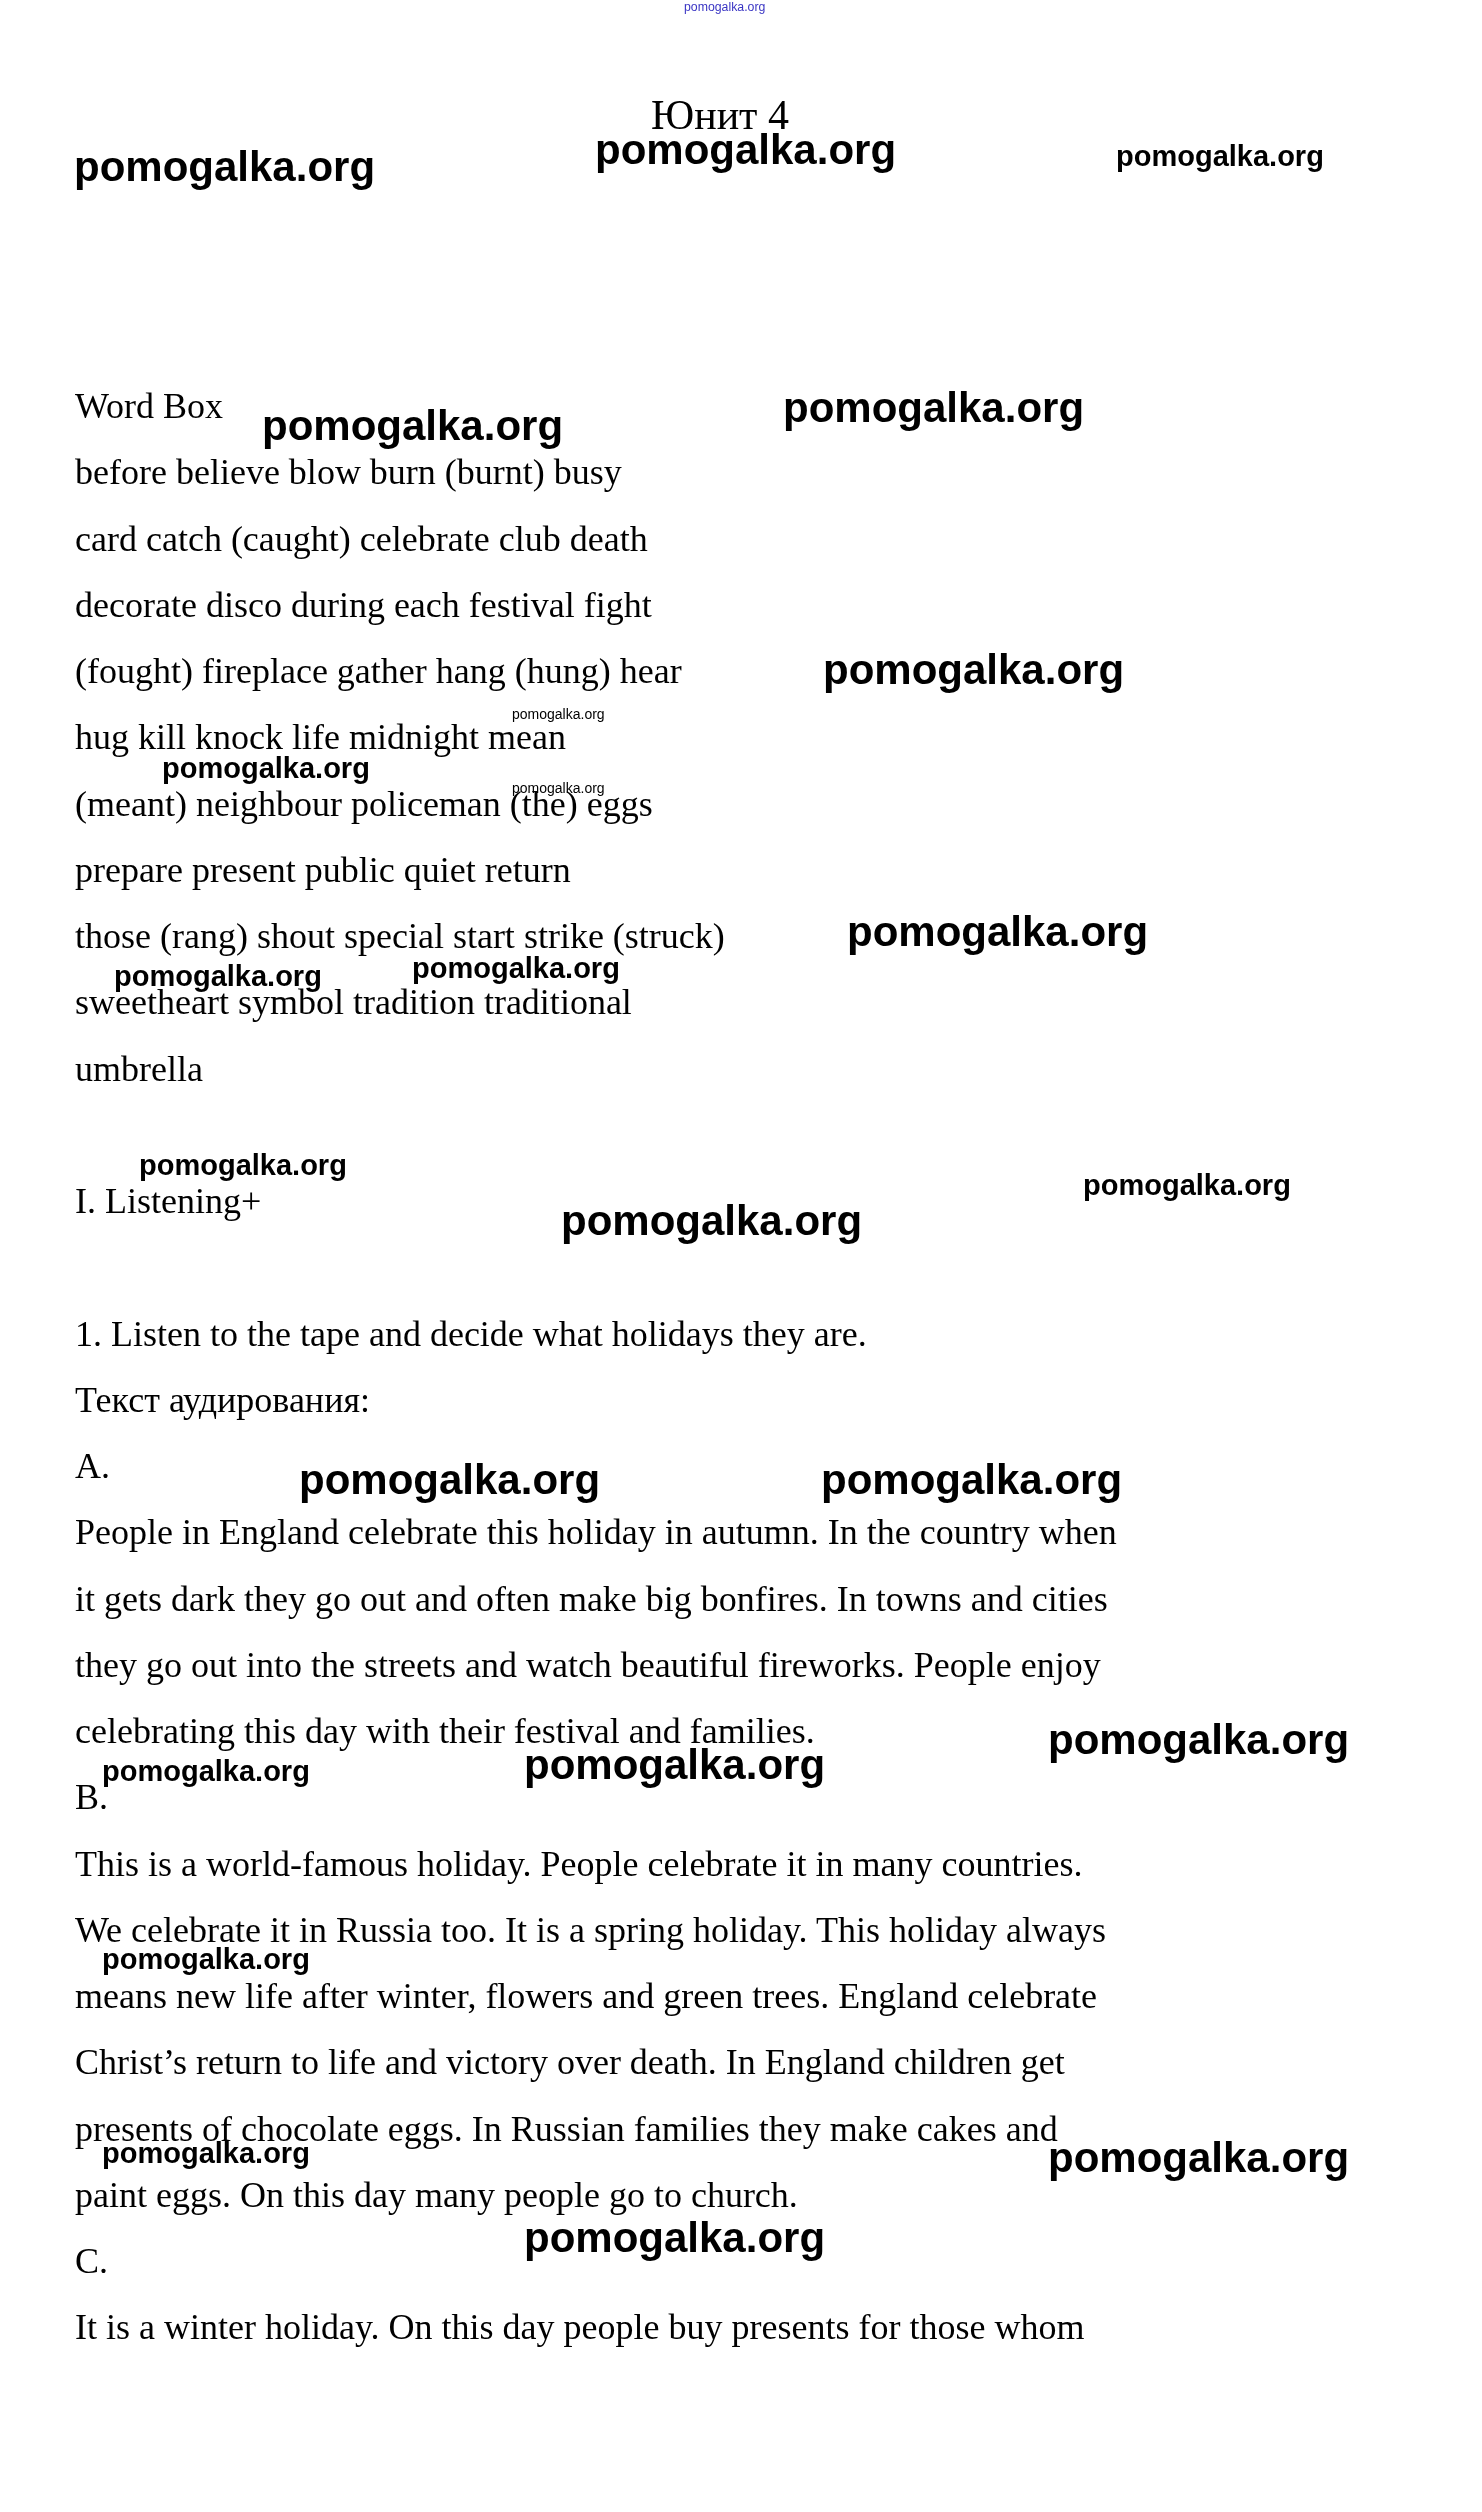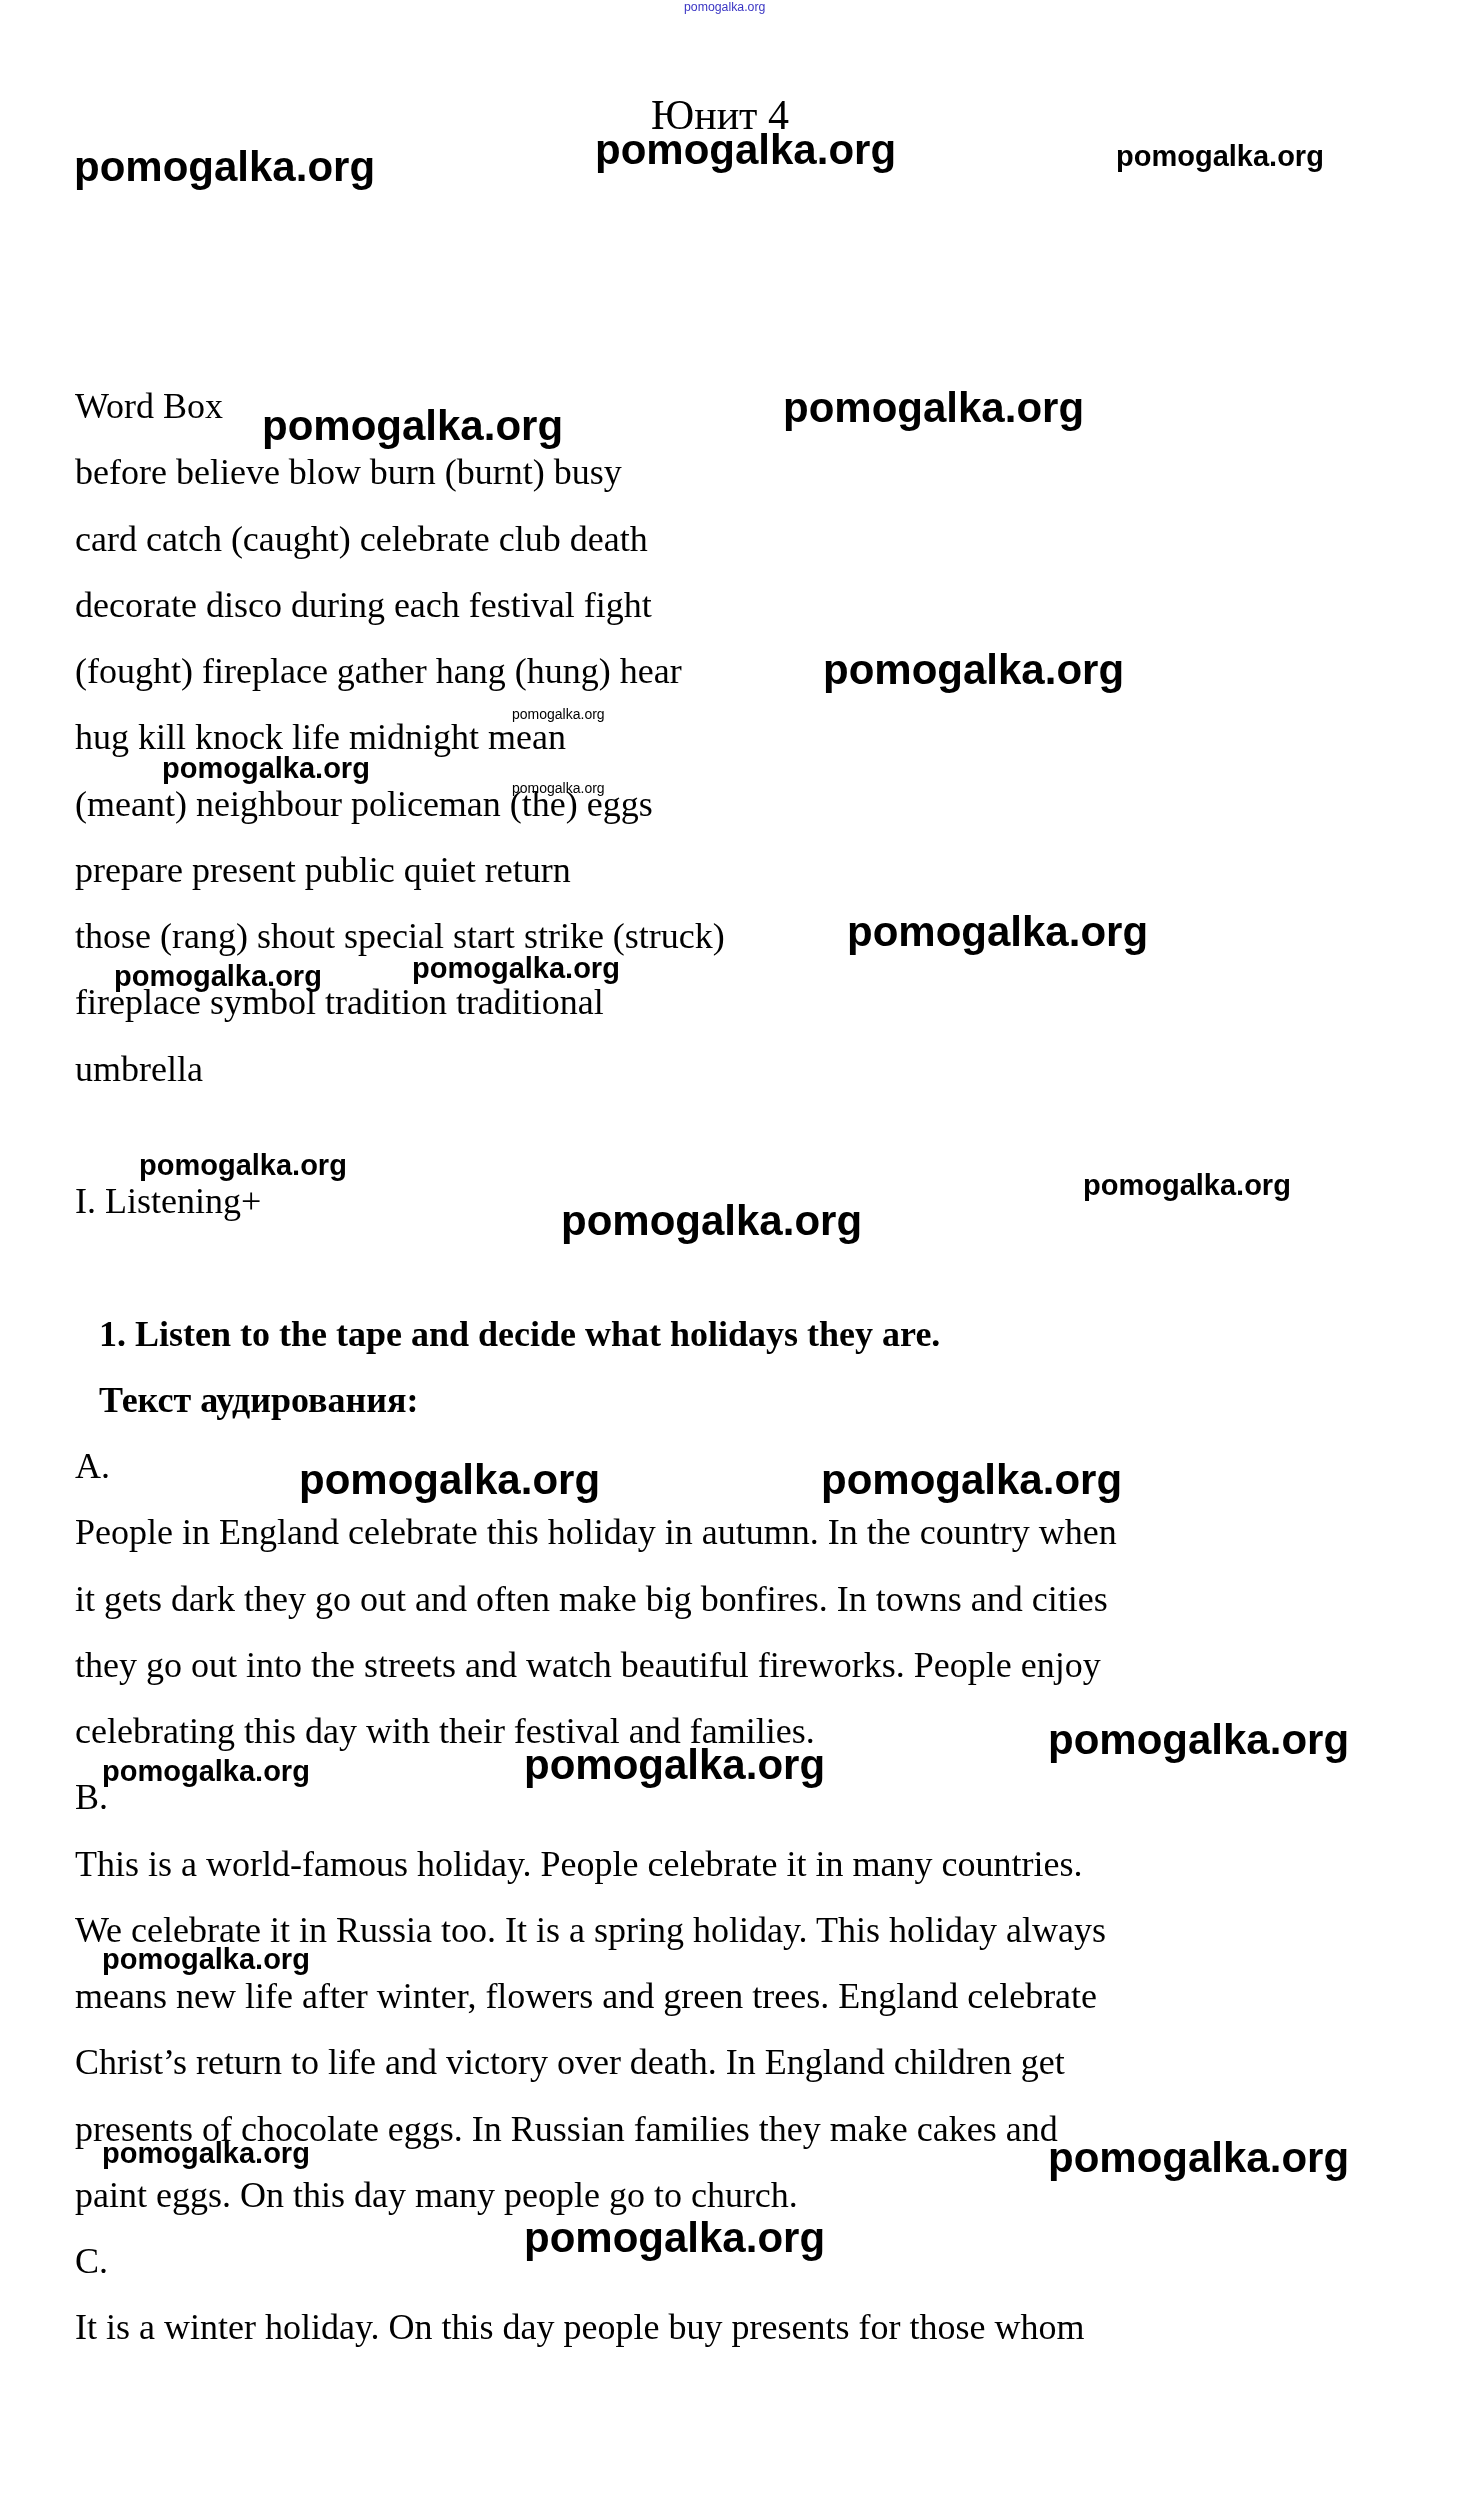--- a/index.html
+++ b/index.html
@@ -1,19 +1,19 @@
 <!DOCTYPE html>
 <html style="font-size:12.3px"><head>
 <meta charset="utf-8">
 <style>
   html, body { margin:0; padding:0; background:#ffffff; }
   body { width:1482px; height:2512px; position:relative; overflow:hidden; font-family:"Liberation Serif", serif; color:#000; }
   .ln { position:absolute; left:75px; font-size:36px; line-height:49px; white-space:nowrap; transform-origin:left top; }
   .title { position:absolute; left:651px; top:91px; font-size:42px; line-height:49px; }
-  .bold { font-weight:bold;margin-left:24px; }
+  .bold { font-weight:normal; }
   .wm { position:absolute; font-family:"Liberation Sans", sans-serif; font-weight:bold; color:#000; white-space:nowrap; letter-spacing:0px; }
   .wm-l { font-size:42px; }
   .wm-m { font-size:29px; }
   .wm-s { font-size:14px; font-weight:normal; }
   .wm-top { position:absolute; left:684px; top:0px; font-family:"Liberation Sans", sans-serif; font-size:12.3px; color:#3b36c4; }
 </style>
 </head>
 <body>
 
 <div class="wm-top">pomogalka.org</div>
@@ -46,21 +46,21 @@
 
 <div class="ln" style="top:382px">Word Box</div>
 <div class="ln" style="top:448px">before believe blow burn (burnt) busy</div>
 <div class="ln" style="top:515px">card catch (caught) celebrate club death</div>
 <div class="ln" style="top:581px">decorate disco during each festival fight</div>
 <div class="ln" style="top:647px">(fought) fireplace gather hang (hung) hear</div>
 <div class="ln" style="top:713px">hug kill knock life midnight mean</div>
 <div class="ln" style="top:780px">(meant) neighbour policeman (the) eggs</div>
 <div class="ln" style="top:846px">prepare present public quiet return</div>
 <div class="ln" style="top:912px">those (rang) shout special start strike (struck)</div>
-<div class="ln" style="top:978px">fireplace symbol tradition traditional</div>
+<div class="ln" style="top:978px">sweetheart symbol tradition traditional</div>
 <div class="ln" style="top:1045px">umbrella</div>
 
 <div class="ln" style="top:1177px">I. Listening+</div>
 <div class="ln bold" style="top:1310px">1. Listen to the tape and decide what holidays they are.</div>
 <div class="ln bold" style="top:1376px">Текст аудирования:</div>
 
 <div class="ln" style="top:1442px">A.</div>
 <div class="ln" style="top:1508px">People in England celebrate this holiday in autumn. In the country when</div>
 <div class="ln" style="top:1575px">it gets dark they go out and often make big bonfires. In towns and cities</div>
 <div class="ln" style="top:1641px">they go out into the streets and watch beautiful fireworks. People enjoy</div>

